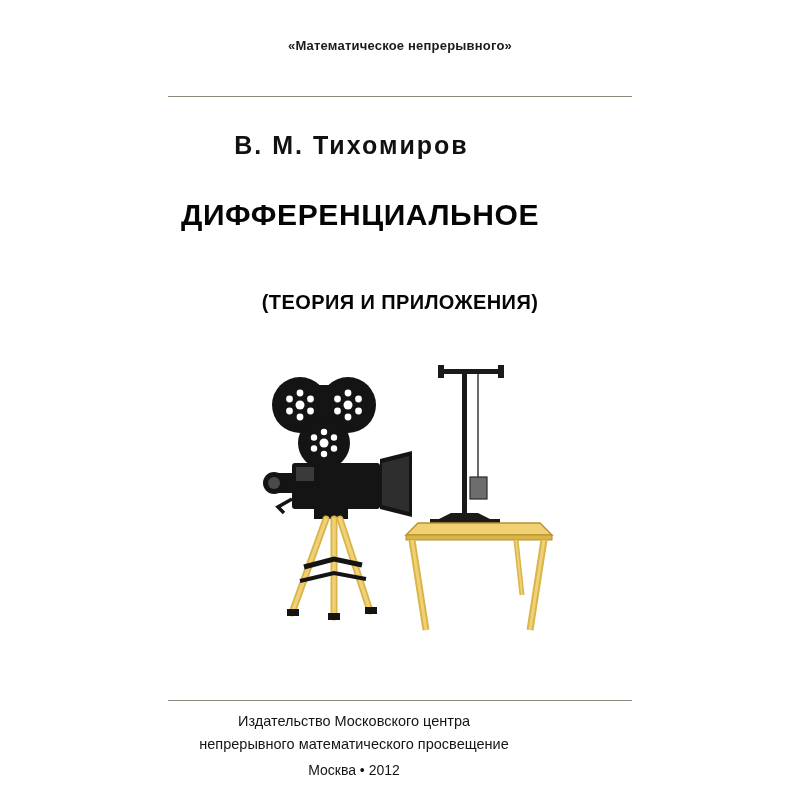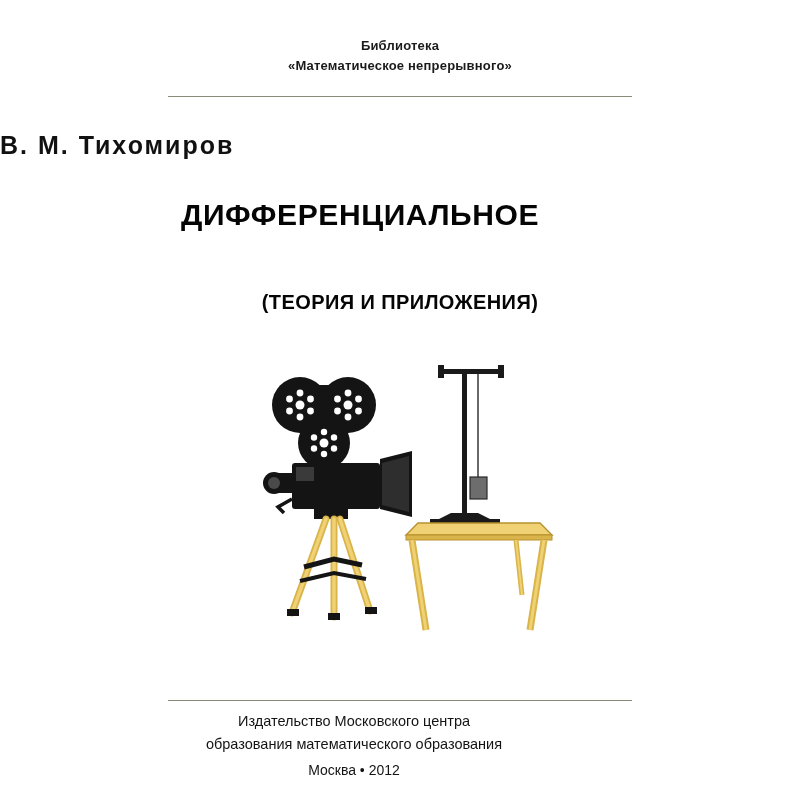--- a/index.html
+++ b/index.html
@@ -44,20 +44,21 @@
     border-top: 1px solid #8a8a7a;
   }
   .rule.top { top: 96px; }
   .rule.bottom { top: 700px; }
 
   .author {
     position: absolute;
     top: 131px;
     left: 0;
     width: 703px;
+    text-align: center;
     font-size: 25px;
     font-weight: bold;
     letter-spacing: 2px;
     color: #111111;
   }
   .title {
     position: absolute;
     top: 196px;
     left: 0;
     width: 720px;
@@ -103,21 +104,20 @@
     font-size: 14px;
     text-align: center;
   }
 </style>
 </head>
 <body>
 
 <div class="cover">
 
   <div class="series">
-    <div>Библиотека</div>
     <div>«Математическое непрерывного»</div>
   </div>
 
   <div class="rule top"></div>
 
   <div class="author">В. М. Тихомиров</div>
 
   <div class="title">
     <div>ДИФФЕРЕНЦИАЛЬНОЕ</div>
   </div>
@@ -218,17 +218,17 @@
         <path d="M286 185 L292 240" stroke="#d9b44a" stroke-width="5"></path>
         <path d="M286 185 L292 240" stroke="#f0d173" stroke-width="2"></path>
       </g>
     </svg>
   </div>
 
   <div class="rule bottom"></div>
 
   <div class="publisher">
     <div>Издательство Московского центра</div>
-    <div>образования математического образования</div>
+    <div>непрерывного математического просвещение</div>
     <div class="city">Москва • 2012</div>
   </div>
 
 </div>
 
 </body></html>

